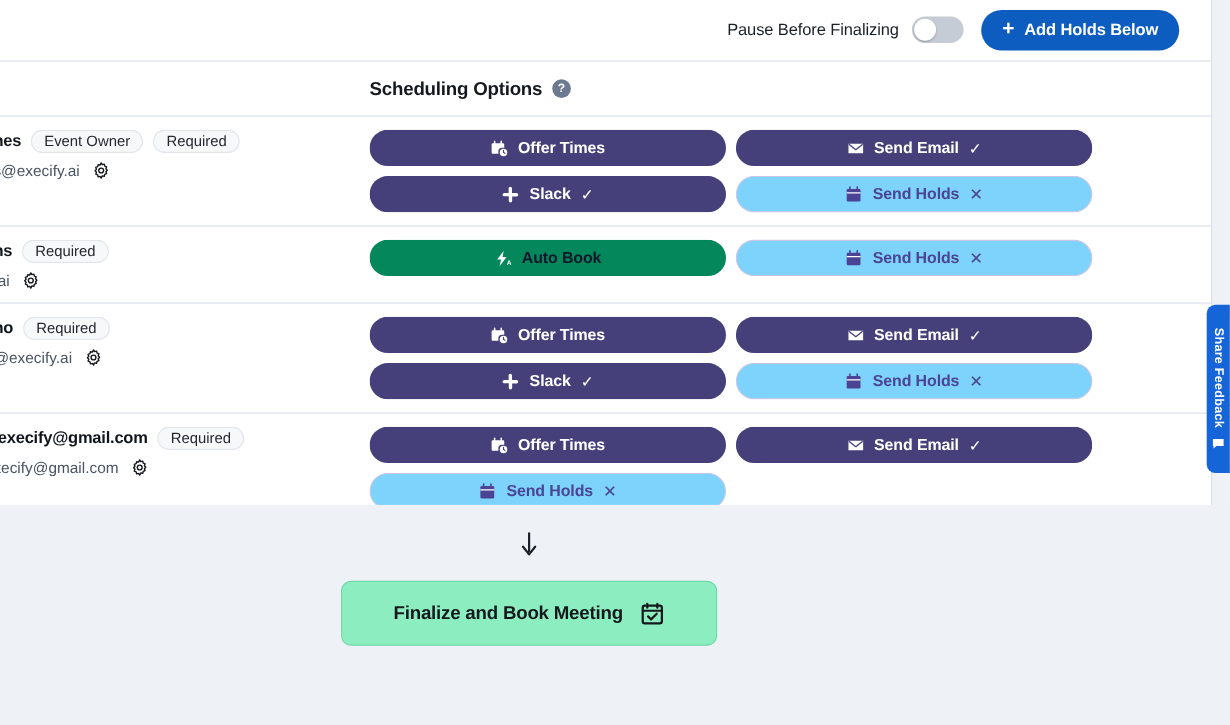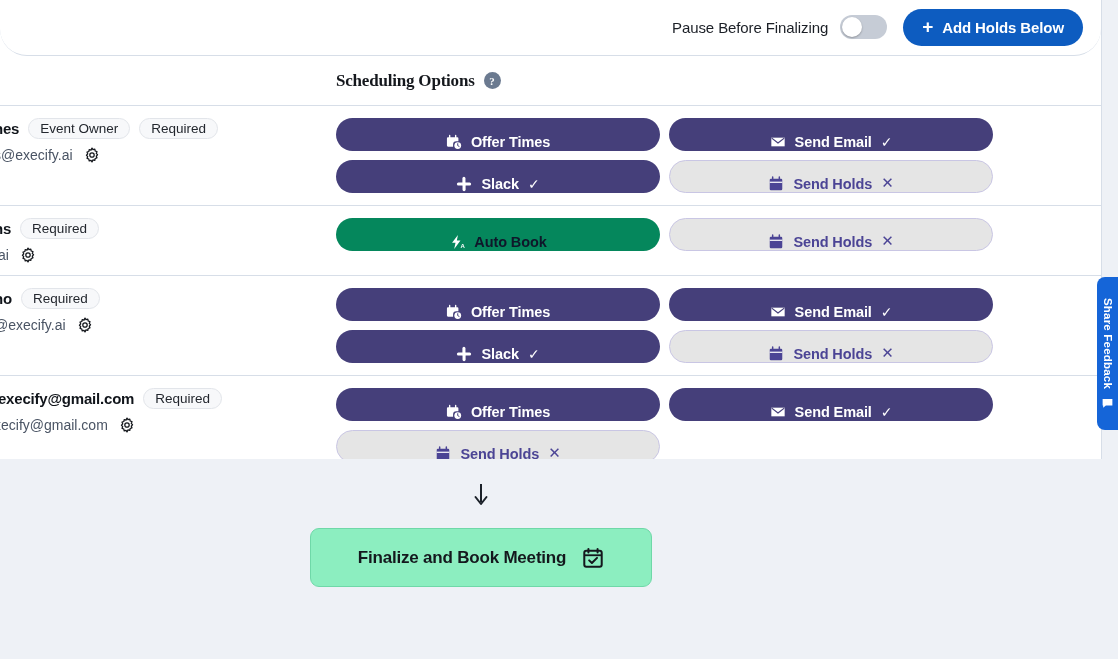--- a/index.html
+++ b/index.html
@@ -17,24 +17,23 @@
     background:#ffffff;
     border:1px solid #d7dee8;
     border-top:none;
     box-sizing:border-box;
   }
 
   
   .header{
     height:57px;
     display:flex;align-items:center;justify-content:flex-end;
-    padding:0 18px 0 0;
+    padding:0 29px 0 0;
     border-bottom:1px solid #d7dee8;
     box-sizing:border-box;
-    border-radius:27px;
   }
   .pause-label{
     font-size:15px;color:#1b1f26;margin-right:12px;letter-spacing:-.1px;
   }
   .toggle{
     width:47px;height:24px;border-radius:12px;background:#c6ccd6;
     position:relative;flex:none;margin-right:16px;cursor:pointer;
   }
   .toggle .knob{
     position:absolute;top:2px;left:2px;width:20px;height:20px;border-radius:50%;
@@ -48,21 +47,21 @@
     letter-spacing:-.1px;
   }
   .add-stage .plus{font-size:19px;font-weight:bold;line-height:1;margin-top:-2px;}
 
   
   .opts-head{
     height:50px;display:flex;align-items:center;
     border-bottom:1px solid #d7dee8;
     box-sizing:border-box;
   }
-  .opts-head .inner{margin-left:336px;display:flex;align-items:center;gap:9px;font-family:Liberation Serif, serif;}
+  .opts-head .inner{margin-left:336px;display:flex;align-items:center;gap:9px;}
   .opts-title{font-size:17px;font-weight:bold;color:#15181d;letter-spacing:-.2px;}
   .help-icon{
     width:17px;height:17px;border-radius:50%;background:#6b7a90;
     color:#fff;font-size:11px;font-weight:bold;
     display:flex;align-items:center;justify-content:center;cursor:pointer;
   }
 
   
   .row{
     display:flex;align-items:flex-start;
@@ -93,29 +92,29 @@
     white-space:nowrap;
   }
   .person-email{font-size:14px;color:#4a5464;}
   .gear{width:16px;height:16px;flex:none;cursor:pointer;}
 
   
   .actions{flex:1;display:flex;gap:9px;}
   .col{display:flex;flex-direction:column;gap:9px;width:324px;flex:none;}
 
   .btn{
-    height:33px;border-radius:17px;display:flex;align-items:flex-end;
+    height:33px;border-radius:17px;display:flex;align-items:center;
     justify-content:center;gap:9px;font-size:14.5px;font-weight:bold;
     cursor:pointer;box-sizing:border-box;
     font-family:"Liberation Sans", sans-serif;letter-spacing:-.1px;
     border:1px solid transparent;
   }
   .btn.purple{background:#453f7a;color:#ffffff;}
   .btn.green{background:#05875c;color:#0f172a;}
-  .btn.outline{background:#e5e5e5;color:#4b4495;border:1px solid #c9c6e4;}
+  .btn.outline{background:#7dd3fc;color:#4b4495;border:1px solid #c9c6e4;}
   .btn .chk{font-size:14px;font-weight:normal;}
   .btn .ex{font-size:15px;font-weight:normal;}
   .btn svg{flex:none;}
 
   
   .below{
     position:absolute;left:0;top:459px;width:1118px;height:200px;
     background:#eef1f6;
   }
   .arrow{

